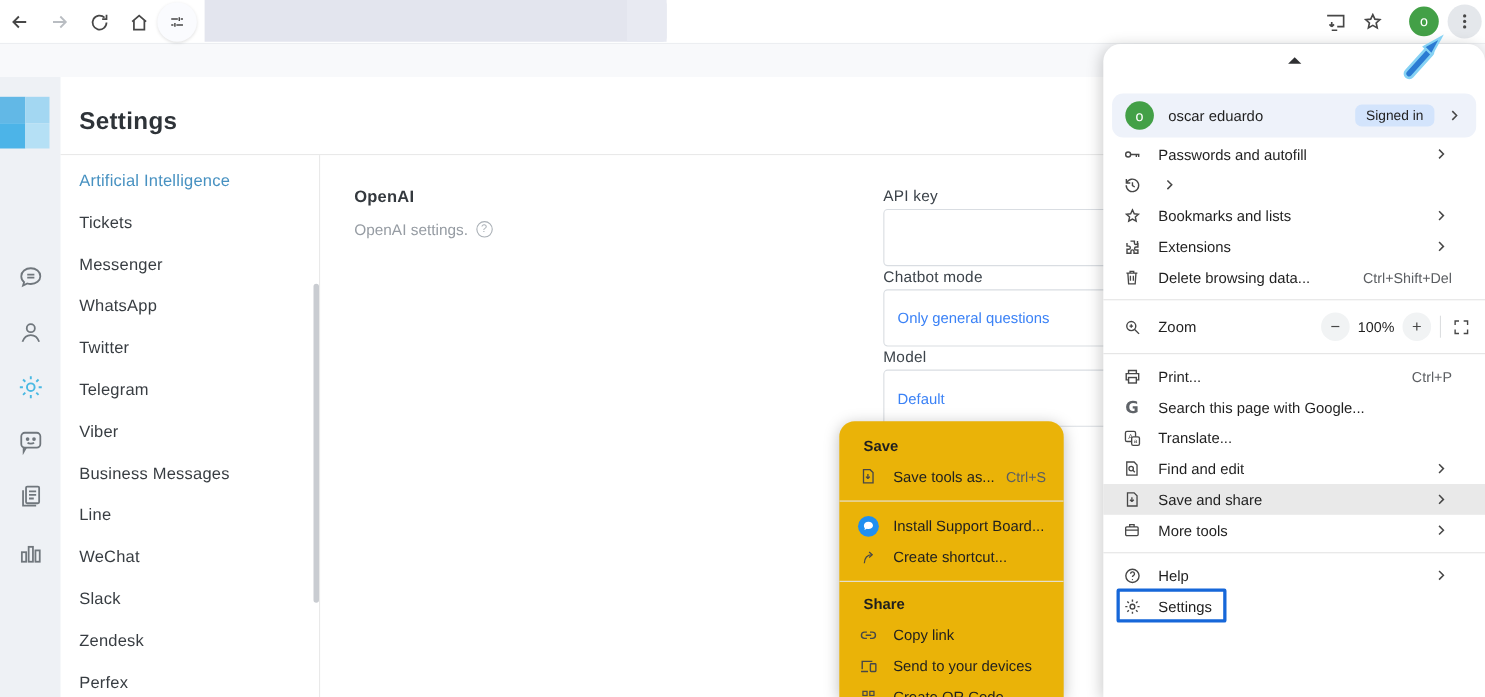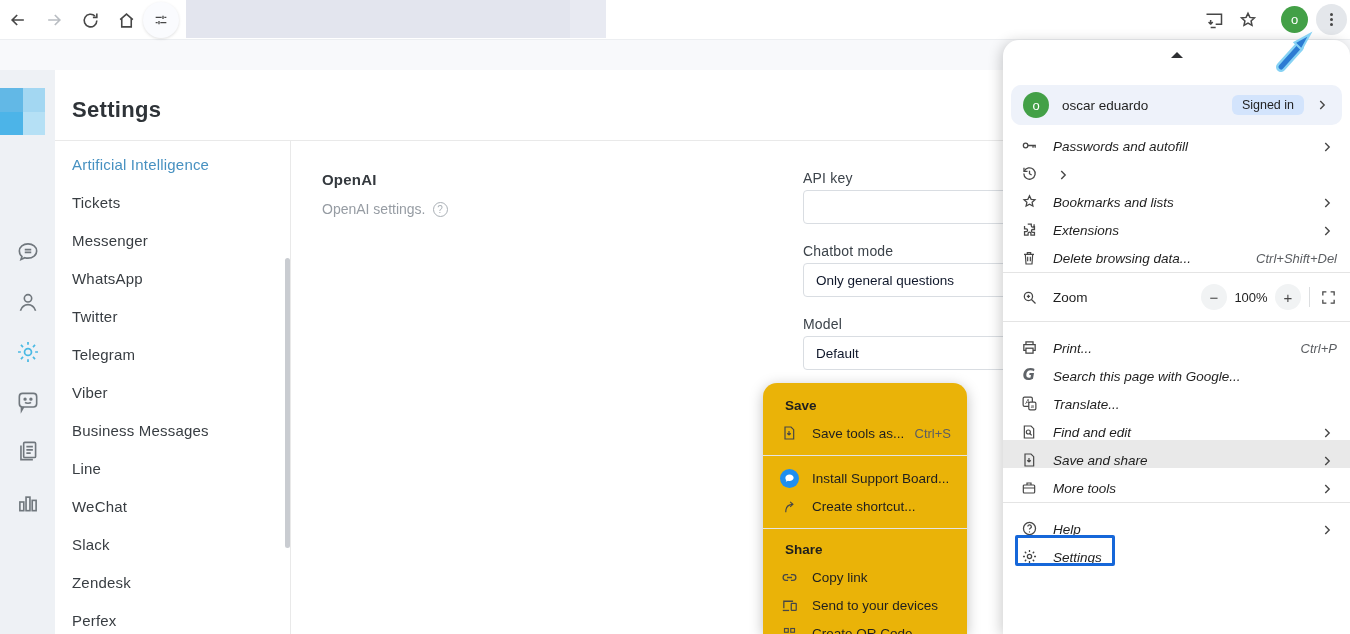--- a/index.html
+++ b/index.html
@@ -31,25 +31,25 @@
   .page-title { position:absolute; left:72px; top:97px; font-size:22px; font-weight:600; color:#2e3338; letter-spacing:.3px; }
   .header-line { position:absolute; left:55px; top:140px; width:1295px; height:1px; background:#e9e9e9; }
   .nav-border { position:absolute; left:290px; top:141px; width:1px; height:493px; background:#e9e9e9; }
 
   .nav { position:absolute; left:55px; top:146px; width:230px; }
   .nav-item { height:38px; line-height:38px; padding-left:17px; font-size:15px; color:#383d42; letter-spacing:.2px; cursor:pointer; }
   .nav-item.active { color:#4791c1; }
   .nav-scroll { position:absolute; left:285px; top:258px; width:5px; height:290px; border-radius:3px; background:#c9ccd1; }
 
   .sec-title { position:absolute; left:322px; top:171px; font-size:15px; font-weight:700; color:#34393e; letter-spacing:.2px; }
-  .sec-desc { position:absolute; left:322px; top:201px; font-size:14px; color:#969ca3; display:flex; align-items:flex-end; gap:7px; }
+  .sec-desc { position:absolute; left:322px; top:201px; font-size:14px; color:#969ca3; display:flex; align-items:flex-start; gap:7px; }
   .q-ic { width:15px; height:15px; border-radius:50%; border:1.3px solid #aab0b6; color:#aab0b6; font-size:10px; display:flex; align-items:center; justify-content:center; }
 
   .field-label { position:absolute; left:803px; font-size:14px; color:#3c434a; letter-spacing:.2px; }
-  .field-box { position:absolute; left:803px; width:234px; height:34px; border:1px solid #d9dde2; border-radius:4px; background:#fff; font-size:13.5px; color:#0f172a; display:flex; align-items:center; padding:0 12px; }
+  .field-box { position:absolute; left:803px; width:234px; height:52px; border:1px solid #d9dde2; border-radius:4px; background:#fff; font-size:13.5px; color:#3b82f6; display:flex; align-items:center; padding:0 12px; }
   input.field-box { outline:none; }
 
   
   .submenu { position:absolute; left:763px; top:383px; width:204px; height:251px; background:#eab308; border-radius:14px 14px 0 0;
     box-shadow:0 3px 14px rgba(0,0,0,.25); z-index:8; overflow:hidden; padding-top:10px; }
   .sub-header { height:26px; line-height:26px; padding:0 22px; font-size:13.5px; font-weight:700; color:#1f1f1f; }
   .sub-row { height:28px; display:flex; align-items:center; padding:0 16px; cursor:pointer; }
   .sub-row .ic { width:20px; display:flex; justify-content:center; color:#474747; margin-right:13px; }
   .sub-row .lbl { flex:1; font-size:13.5px; color:#1f1f1f; }
   .sub-row .short { font-size:13px; color:#5b5e62; }
@@ -58,21 +58,21 @@
 
   
   .cmenu { position:absolute; left:1003px; top:40px; width:347px; height:594px; background:#fff; border-radius:16px 16px 0 0;
     box-shadow:-2px 2px 14px rgba(0,0,0,.20); z-index:7; }
   .caret-row { height:30px; display:flex; align-items:center; justify-content:center; }
   .caret-up { width:0; height:0; border-left:6px solid transparent; border-right:6px solid transparent; border-bottom:6px solid #2f3033; }
   .acct-row { margin:15px 8px 1px 8px; height:40px; background:#eef2fa; border-radius:10px; display:flex; align-items:center; padding:0 10px 0 12px; cursor:pointer; }
   .acct-av { width:26px; height:26px; border-radius:50%; background:#43a047; color:#fff; font-size:13px; display:flex; align-items:center; justify-content:center; margin-right:13px; }
   .acct-name { flex:1; font-size:13.5px; color:#1f1f1f; }
   .acct-chip { background:#d3e4fc; border-radius:6px; padding:3px 10px; font-size:12.5px; color:#1f1f1f; margin-right:8px; }
-  .cm-row { height:28px; display:flex; align-items:flex-end; padding:0 13px 0 16px; cursor:pointer; position:relative;font-style:italic; }
+  .cm-row { height:28px; display:flex; align-items:center; padding:0 30px 0 16px; cursor:pointer; position:relative; }
   .cm-row.hl { background:#e9e9e9; }
   .cm-ic { width:20px; display:flex; justify-content:center; color:#474747; margin-right:14px; flex:none; }
   .cm-label { flex:1; font-size:13.5px; color:#1f1f1f; white-space:nowrap; }
   .cm-short { font-size:13px; color:#5b5e62; }
   .cm-div { height:1px; background:#e4e4e4; margin:6px 0; }
   .zoom-row { height:36px; display:flex; align-items:center; padding:0 12px 0 16px; }
   .zoom-label { flex:1; font-size:13.5px; color:#1f1f1f; }
   .zbtn { width:26px; height:26px; border-radius:50%; background:#f1f3f4; color:#474747; font-size:15px; display:flex; align-items:center; justify-content:center; cursor:pointer; }
   .zval { width:48px; text-align:center; font-size:13px; color:#1f1f1f; }
   .zsep { width:1px; height:20px; background:#dcdee0; margin:0 8px; }

